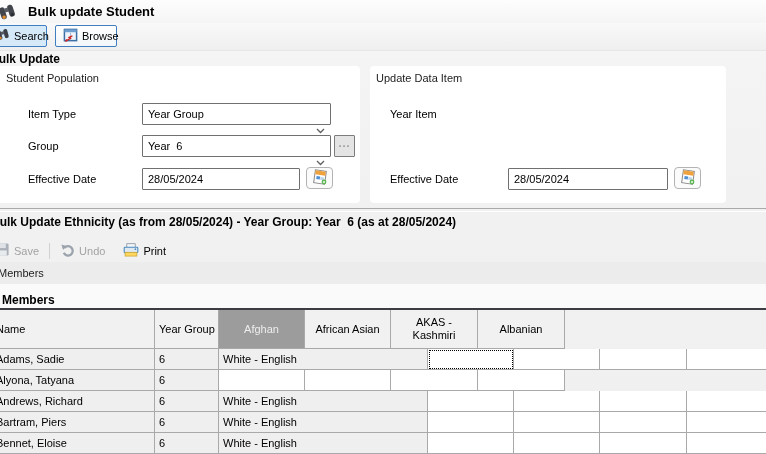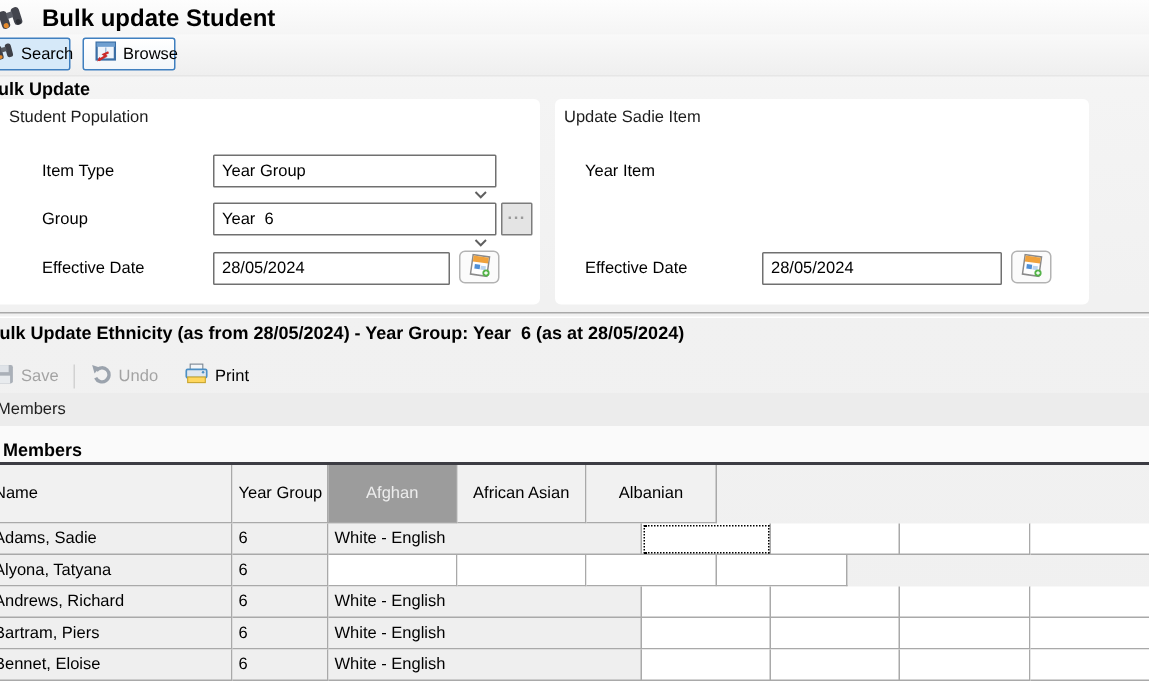--- a/index.html
+++ b/index.html
@@ -5,21 +5,21 @@
   html,body{margin:0;padding:0;background:#d8d8d8;}
   .screen{
     position:relative;width:766px;height:454px;overflow:hidden;
     background:linear-gradient(180deg,#fbfbfb 0px,#f4f4f4 60px,#f1f1f1 200px,#f0f0f0 100%);
     font-family:"Liberation Sans",sans-serif;font-size:11px;color:#000;
   }
   
   .titlebar{position:absolute;left:0;top:0;width:100%;height:23px;
     background:linear-gradient(#fdfdfd,#f5f5f5);}
   .titlebar .ticon{position:absolute;left:-3px;top:3px;}
-  .titlebar .ttext{position:absolute;left:28px;top:4px;font-weight:bold;font-size:16px;}
+  .titlebar .ttext{position:absolute;left:28px;top:4px;font-weight:bold;font-size:13px;}
   
   .toolbar{position:absolute;left:0;top:23px;width:100%;height:27px;
     background:linear-gradient(#f9f9f9,#efefef);border-bottom:1px solid #e6e6e6;}
   .tbtn{position:absolute;top:2px;height:22px;box-sizing:border-box;
     display:flex;align-items:center;gap:4px;padding:0 7px;
     border:1px solid #3f7fbf;border-radius:2px;font-size:11px;cursor:default;}
   .tbtn.search{left:-8px;width:55px;background:#d6e9f9;padding-left:3px;}
   .tbtn.browse{left:55px;width:62px;background:linear-gradient(#ffffff,#f2f6fa);}
   
   .bulk-title{position:absolute;left:-10px;top:52px;font-weight:bold;font-size:12px;}
@@ -157,21 +157,21 @@
           <rect x="4.5" y="7.5" width="3.6" height="3" fill="#4f8fd6" transform="rotate(8 8 8)"></rect>
           <rect x="8.6" y="8" width="3.4" height="2.6" fill="#b9d3ee" transform="rotate(8 8 8)"></rect>
           <circle cx="12" cy="13" r="2.4" fill="#54b348"></circle>
           <path d="M10.8 13 L13.2 13 M12 11.8 L12 14.2" stroke="#fff" stroke-width="0.9"></path>
         </svg>
       </span>
     </div>
   </div>
 
   <div class="panel pright">
-    <div class="gtitle">Update Sadie Item</div>
+    <div class="gtitle">Update Data Item</div>
 
     <span class="flabel" style="left:20px;top:42px;">Year Item</span>
 
     <span class="flabel" style="left:20px;top:107px;">Effective Date</span>
     <div class="tinput" style="left:138px;top:102px;width:160px;">
       <span>28/05/2024</span>
     </div>
     <div class="sqbtn calbtn" style="left:304px;top:101px;width:27px;">
       <span class="icn">
         <svg width="16" height="16" viewBox="0 0 16 16">
@@ -230,20 +230,21 @@
   <div class="white-gap"></div>
 
   <div class="members-heading">Members</div>
   <div class="dark-rule"></div>
   <div class="grid" id="grid">
       <div class="grow ghead">
         <div class="gcell left" style="width: 163px;">Name</div>
         <div class="gcell left" style="width: 64px;">Year Group</div>
         <div class="gcell sel" style="width: 86px;">Afghan</div>
         <div class="gcell" style="width: 86px;">African Asian</div>
+        <div class="gcell" style="width: 87px;">AKAS - Kashmiri</div>
         <div class="gcell" style="width: 87px;">Albanian</div>
       </div>
       <div class="grow">
         <div class="gcell info left" style="width: 163px;">Adams, Sadie</div>
         <div class="gcell info left" style="width: 64px;">6</div>
         <div class="gcell info left" style="width: 209px;">White - English</div>
         <div class="gcell entry focus" style="width: 86px;"></div>
         <div class="gcell entry" style="width: 86px;"></div>
         <div class="gcell entry" style="width: 87px;"></div>
         <div class="gcell entry" style="width: 87px;"></div>

